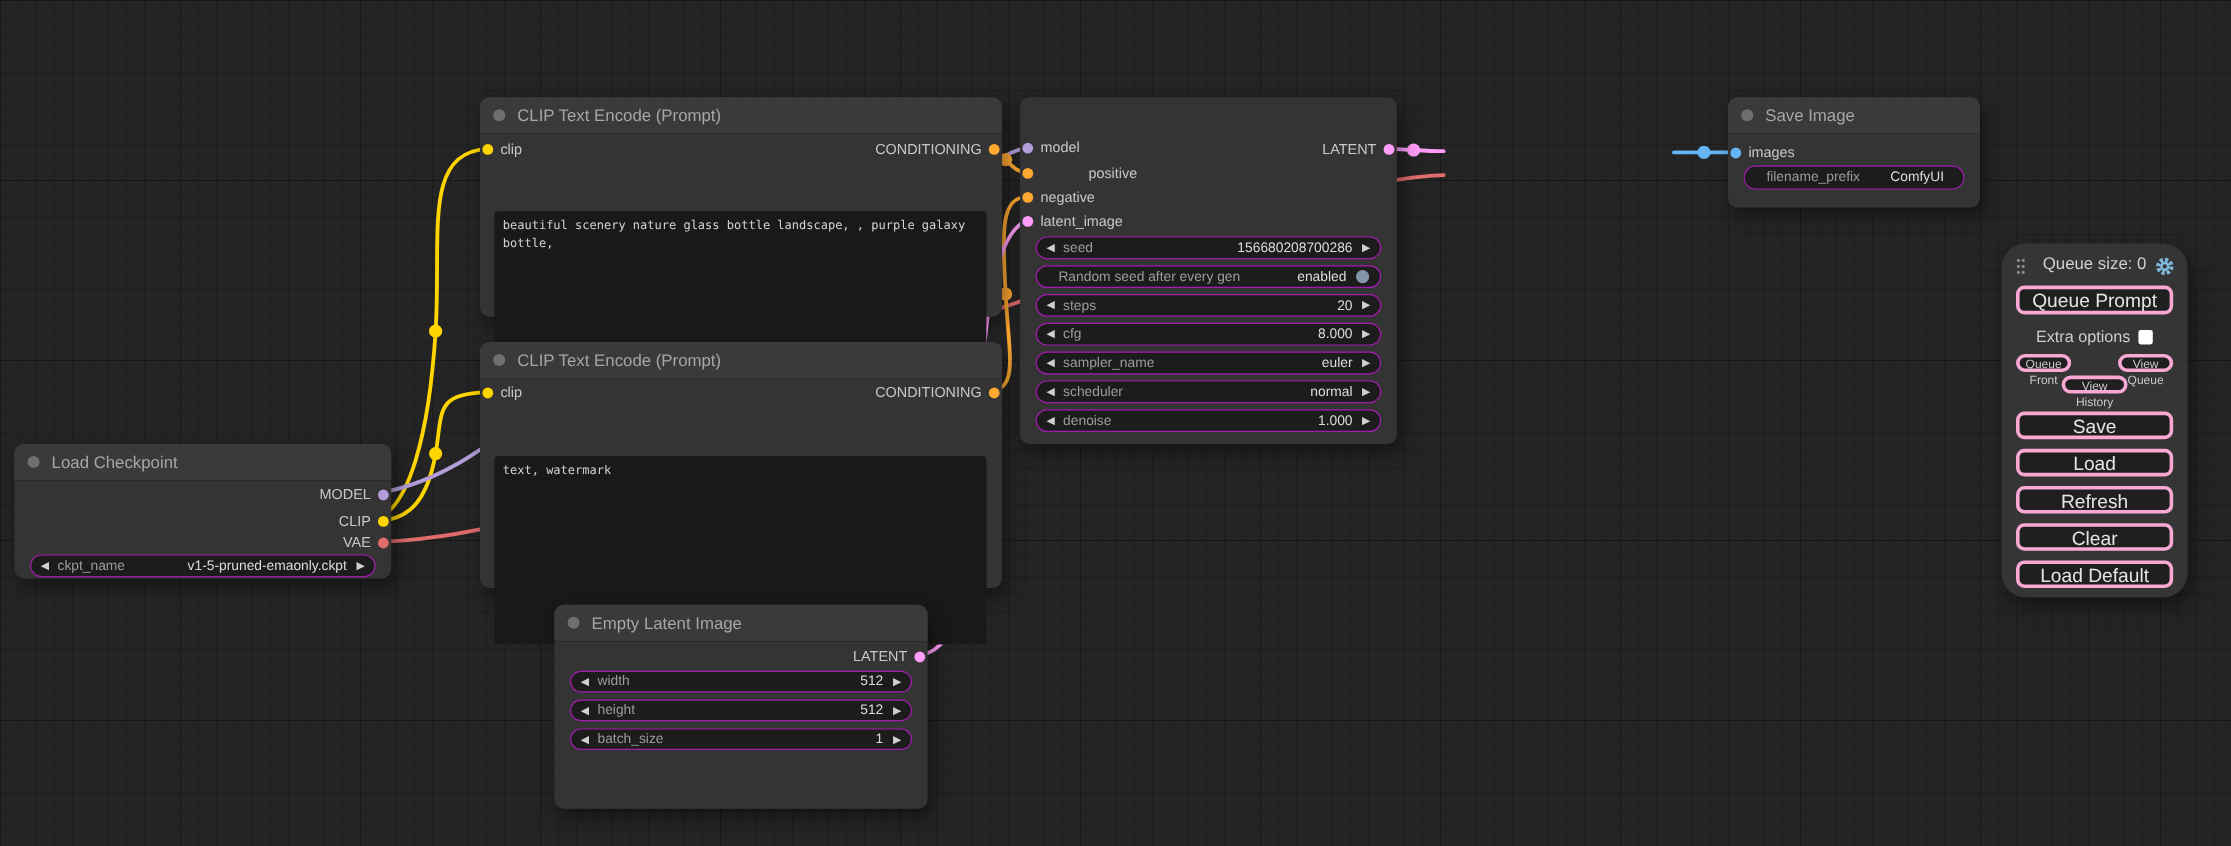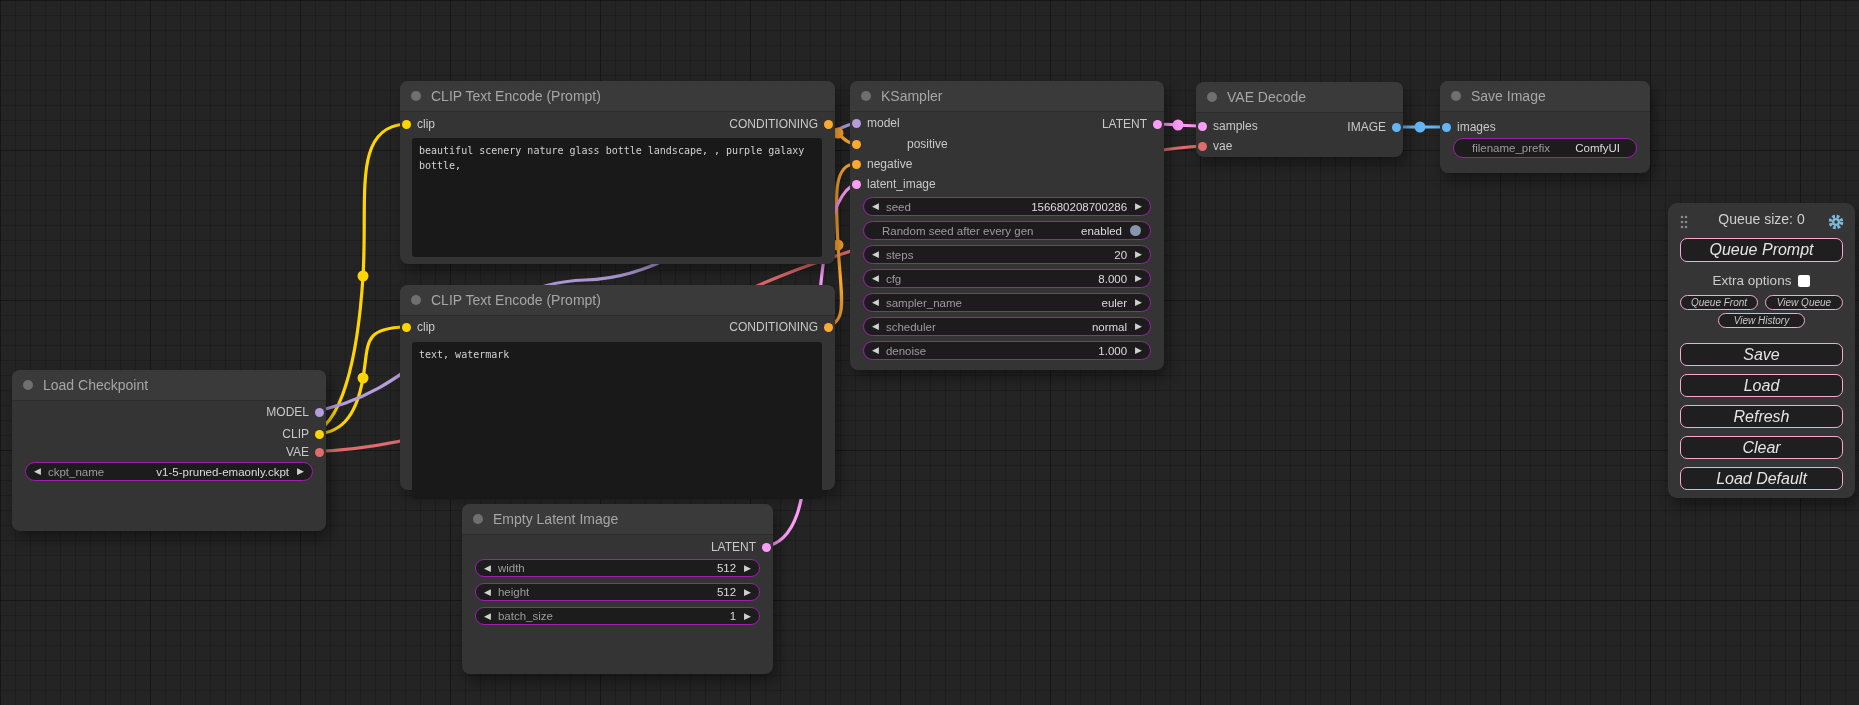--- a/index.html
+++ b/index.html
@@ -33,29 +33,29 @@
     border:1px solid #a21caf;border-radius:10px;display:flex;align-items:center;
     padding:0 8px;font-size:11.5px;box-sizing:border-box;}
   .warrow{color:#d0d0d0;font-size:9px;line-height:1;cursor:pointer;}
   .wlabel{color:#9c9c9c;margin-left:7px;white-space:nowrap;}
   .wlabel.noarrow{margin-left:10px;}
   .wvalue{margin-left:auto;color:#dcdcdc;margin-right:8px;white-space:nowrap;}
   .togdot{width:11px;height:11px;border-radius:50%;background:#8496ab;flex:none;margin-right:1px;}
 
   .prompt{position:absolute;left:12px;right:13px;background:#191919;border-radius:3px;
     color:#d2d2d2;font-family:"DejaVu Sans Mono",monospace;font-size:10px;line-height:15px;
-    padding:5px 7px;white-space:pre-wrap;word-break:break-word;box-sizing:border-box;}
-
-  .qpanel{position:absolute;left:1668px;top:203px;width:187px;height:295px;
-    background:#353535;border-radius:9px;box-shadow:4px 7px 14px rgba(0,0,0,.4);}
+    padding:5px 7px;white-space:pre-wrap;word-break:break-word;box-sizing:border-box;margin-top:38px;}
+
+  .qpanel{position:absolute;left:1668px;top:203px;width:155px;height:295px;
+    background:#353535;border-radius:20px;box-shadow:4px 7px 14px rgba(0,0,0,.4);}
   .qtitle{position:absolute;top:8px;left:0;right:0;text-align:center;color:#cfcfcf;font-size:14px;}
   .qhandle{position:absolute;left:12px;top:12px;}
   .qgear{position:absolute;right:10px;top:10px;cursor:pointer;}
-  .qbtn{position:absolute;left:12px;right:12px;background:#1f1f1f;border:1px solid #f9a8d4;
-    border-radius:7px;color:#e4e4e4;text-align:center;cursor:pointer;box-sizing:border-box;font-style:italic;}
+  .qbtn{position:absolute;left:12px;right:12px;background:#1f1f1f;border:3px solid #f9a8d4;
+    border-radius:7px;color:#e4e4e4;text-align:center;cursor:pointer;box-sizing:border-box;}
   .qbig{height:24px;line-height:22px;font-size:16px;}
   .qsmall{height:15px;line-height:13px;font-size:10px;border-radius:9px;color:#c8c8c8;}
   .qextra{position:absolute;top:70px;left:0;right:0;display:flex;justify-content:center;
     align-items:center;color:#cccccc;font-size:13.5px;}
   .qcheck{width:12px;height:12px;background:#ffffff;border-radius:2px;margin-left:7px;cursor:pointer;}
 </style>
 </head>
 <body>
 
 <div class="canvas">
@@ -75,21 +75,21 @@
     <g>
       <circle cx="363" cy="276" r="5.5" fill="#FFD500"></circle>
       <circle cx="363" cy="378" r="5.5" fill="#FFD500"></circle>
       <circle cx="838" cy="133" r="5.5" fill="#FFA931"></circle>
       <circle cx="838" cy="245" r="5.5" fill="#FFA931"></circle>
       <circle cx="1178" cy="125" r="5.5" fill="#FF9CF9"></circle>
       <circle cx="1420" cy="127" r="5.5" fill="#64B5F6"></circle>
     </g>
   </svg>
 
-  <div class="node" style="left:12px;top:370px;width:314px;height:161px;">
+  <div class="node" style="left:12px;top:370px;width:314px;height:112px;">
     <div class="ntitle"><span class="tdot"></span><span>Load Checkpoint</span></div>
     <div class="port out" style="top:33px;">
         <span>MODEL</span>
         <span class="pdot d-model"></span>
       </div>
     <div class="port out" style="top:55px;">
         <span>CLIP</span>
         <span class="pdot d-clip"></span>
       </div>
     <div class="port out" style="top:73px;">
@@ -124,21 +124,20 @@
         <span>clip</span>
       </div>
     <div class="port out" style="top:33px;">
         <span>CONDITIONING</span>
         <span class="pdot d-cond"></span>
       </div>
     <div class="prompt" style="top:57px;height:157px;">text, watermark</div>
   </div>
 
   <div class="node" style="left:850px;top:81px;width:314px;height:289px;">
-    <div class="ntitle"><span class="tdot"></span><span>KSampler</span></div>
     <div class="port in" style="top:33px;">
         <span class="pdot d-model"></span>
         <span>model</span>
       </div>
     <div class="port in" style="top:54px;gap:40px;">
         <span class="pdot d-cond"></span>
         <span>positive</span>
       </div>
     <div class="port in" style="top:74px;">
         <span class="pdot d-cond"></span>
@@ -189,35 +188,20 @@
       <span class="warrow">▶</span>
     </div>
     <div class="widget" style="top:260px;">
       <span class="warrow">◀</span>
       <span class="wlabel">denoise</span>
       <span class="wvalue">1.000</span>
       <span class="warrow">▶</span>
     </div>
   </div>
 
-  <div class="node" style="left:1196px;top:82px;width:207px;height:75px;">
-    <div class="ntitle"><span class="tdot"></span><span>VAE Decode</span></div>
-    <div class="port in" style="top:35px;">
-        <span class="pdot d-latent"></span>
-        <span>samples</span>
-      </div>
-    <div class="port in" style="top:55px;">
-        <span class="pdot d-vae"></span>
-        <span>vae</span>
-      </div>
-    <div class="port out" style="top:36px;">
-        <span>IMAGE</span>
-        <span class="pdot d-image"></span>
-      </div>
-  </div>
 
   <div class="node" style="left:1440px;top:81px;width:210px;height:92px;">
     <div class="ntitle"><span class="tdot"></span><span>Save Image</span></div>
     <div class="port in" style="top:37px;">
         <span class="pdot d-image"></span>
         <span>images</span>
       </div>
     <div class="widget" style="top:57px;height:20px;">
       <span class="wlabel noarrow">filename_prefix</span>
       <span class="wvalue">ComfyUI</span>

